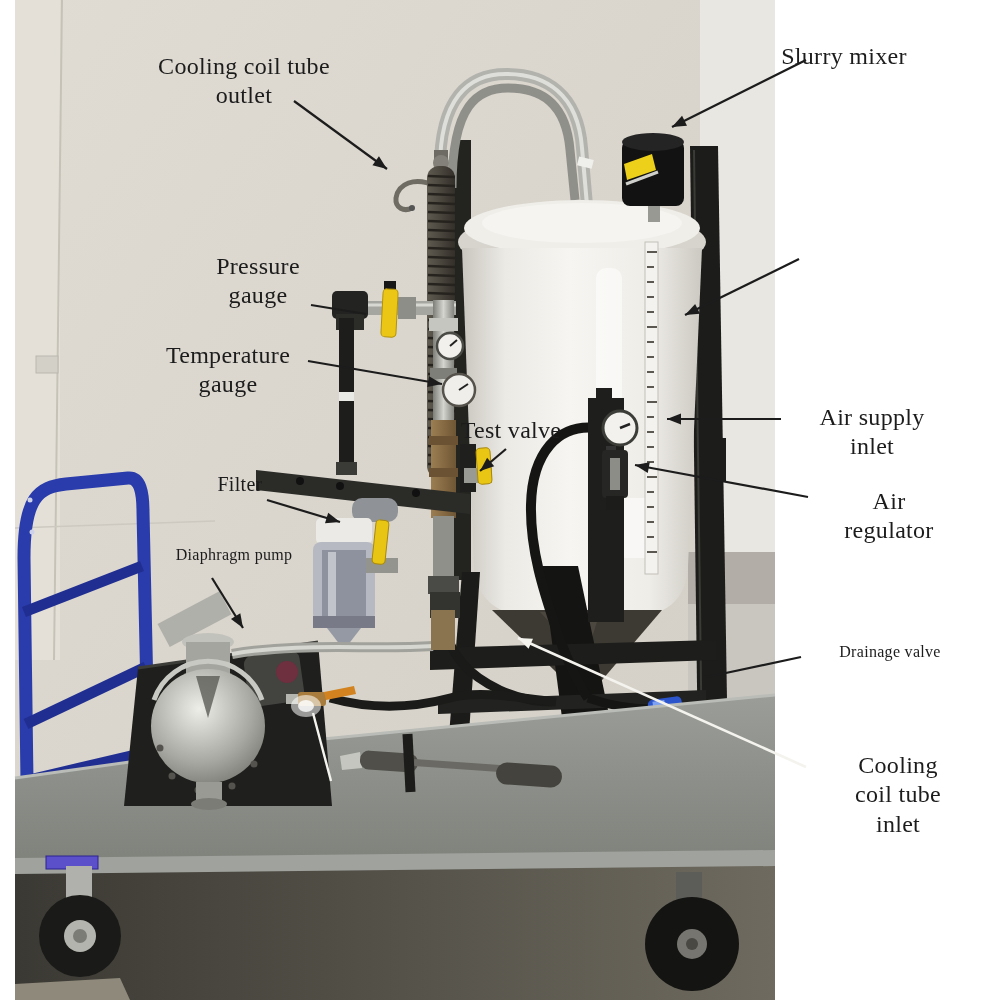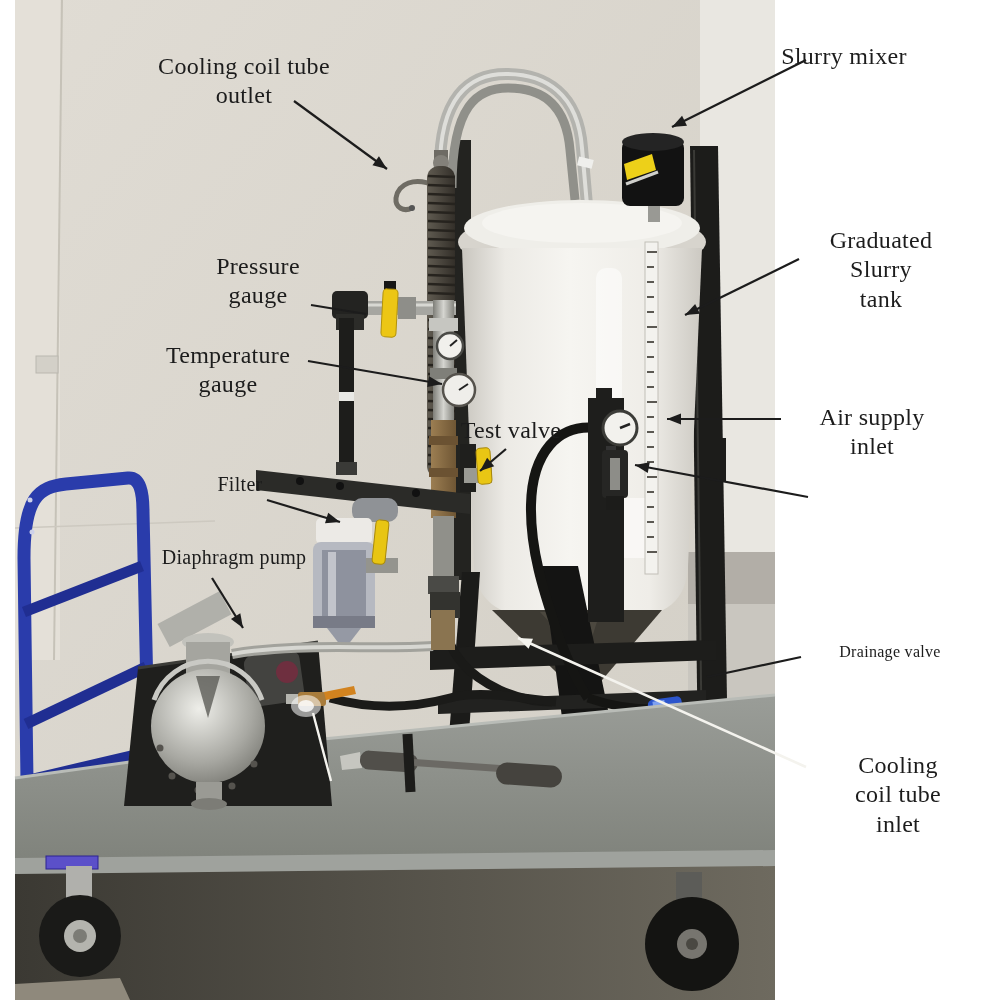--- a/index.html
+++ b/index.html
@@ -337,28 +337,27 @@
       <line x1="801" y1="657" x2="707" y2="677" stroke="#1c1c1c" stroke-width="2.2"></line>
       <line x1="806" y1="767" x2="518" y2="638" stroke="#f4f3ee" stroke-width="2.6"></line>
       <polygon points="518,638 533.0251491237423,638.7034868934875 528.5285369532075,648.7424349951464" fill="#f4f3ee"></polygon>
       <line x1="331" y1="781" x2="313" y2="713" stroke="#f4f3ee" stroke-width="2.4"></line>
     </svg>
 
 <div id="labels-layer">
       <div class="callout" style="left: 244px; top: 52px; font-size: 24px; color: rgb(28, 28, 28);">Cooling coil tube
 outlet</div>
       <div class="callout" style="left: 844px; top: 42px; font-size: 24px; color: rgb(28, 28, 28);">Slurry mixer</div>
-      <div class="callout" style="left: 881px; top: 226px; font-size: 24px; color: rgb(28, 28, 28);">Graduated Slurry
-tank</div>
       <div class="callout" style="left: 258px; top: 252px; font-size: 24px; color: rgb(28, 28, 28);">Pressure
 gauge</div>
       <div class="callout" style="left: 228px; top: 341px; font-size: 24px; color: rgb(28, 28, 28);">Temperature
 gauge</div>
       <div class="callout" style="left: 511px; top: 416px; font-size: 24px; color: rgb(28, 28, 28);">Test valve</div>
       <div class="callout" style="left: 872px; top: 403px; font-size: 24px; color: rgb(28, 28, 28);">Air supply inlet</div>
+      <div class="callout" style="left: 889px; top: 487px; font-size: 24px; color: rgb(28, 28, 28);">Air regulator</div>
       <div class="callout" style="left: 240px; top: 472px; font-size: 20px; color: rgb(28, 28, 28);">Filter</div>
-      <div class="callout" style="left: 234px; top: 545px; font-size: 20px; color: rgb(28, 28, 28);">Diaphragm pump</div>
+      <div class="callout" style="left: 234px; top: 545px; font-size: 16px; color: rgb(28, 28, 28);">Diaphragm pump</div>
       <div class="callout" style="left: 890px; top: 642px; font-size: 16px; color: rgb(28, 28, 28);">Drainage valve</div>
       <div class="callout" style="left: 898px; top: 751px; font-size: 24px; color: rgb(28, 28, 28);">Cooling coil tube
 inlet</div>
     </div>
 
 </div>
 
 </body></html>

